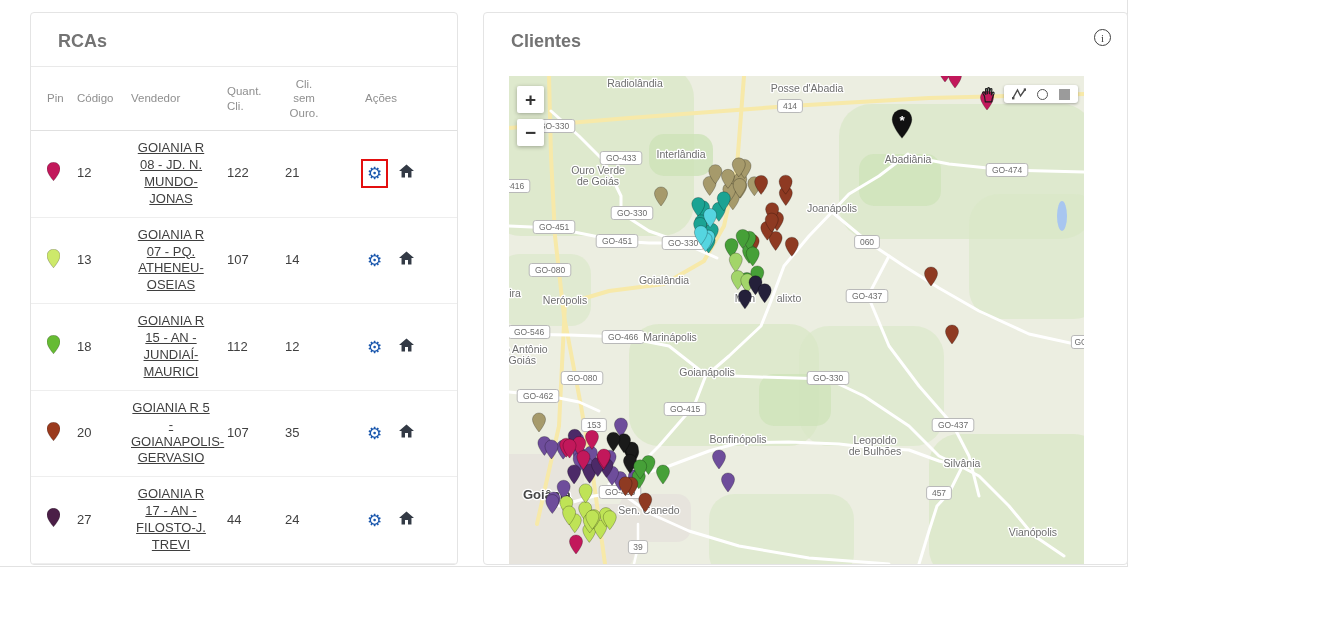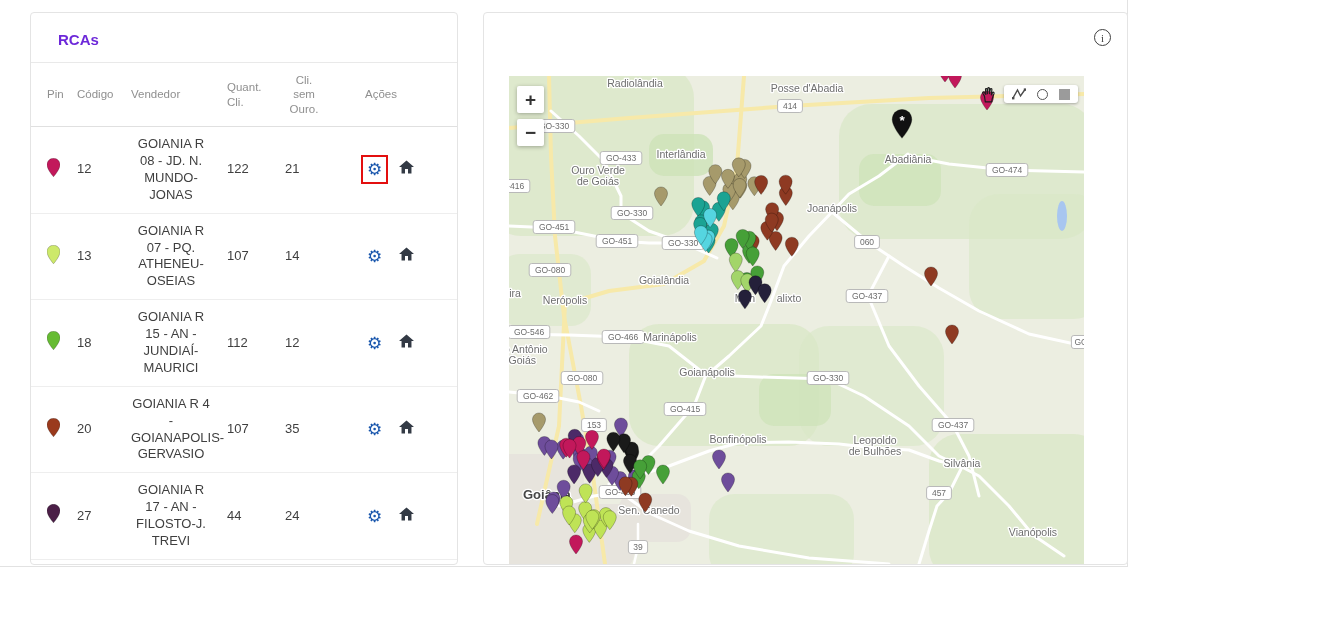--- a/index.html
+++ b/index.html
@@ -4,36 +4,36 @@
 <style>
   * { box-sizing: border-box; margin: 0; padding: 0; }
   html,body { width:1340px; height:627px; background:#ffffff; font-family:"Liberation Sans", sans-serif; overflow:hidden; }
   .app { position:absolute; left:0; top:0; width:1128px; height:567px; background:#fff;
          border-right:1px solid #e2e2e2; border-bottom:1px solid #e2e2e2; }
 
   
   .card { position:absolute; background:#fff; border:1px solid #e4e4e4; border-radius:4px; }
   .card-rcas { left:30px; top:12px; width:428px; height:553px; overflow:hidden; }
   .card-clientes { left:483px; top:12px; width:645px; height:553px; }
-  .card-title { font-size:15px; font-weight:bold; color:#6d28d9; padding:18px 0 14px 27px; }
+  .card-title { font-size:18px; font-weight:bold; color:#737373; padding:18px 0 14px 27px; }
   .rcas-divider { border-bottom:1px solid #e9e9e9; }
 
   
   table { width:100%; border-collapse:collapse; table-layout:fixed; }
   col.c-pin{width:42px} col.c-cod{width:48px} col.c-ven{width:100px}
   col.c-qua{width:56px} col.c-sem{width:62px} col.c-aco{width:118px}
   thead th { font-size:11.5px; font-weight:normal; color:#8f8f8f; text-align:left;
              padding:10px 0 10px 0; vertical-align:middle; border-bottom:1px solid #e0e0e0; line-height:1.25; }
   th.h-pin{padding-left:16px} th.h-cod{padding-left:4px} th.h-ven{padding-left:10px}
   th.h-qua{padding-left:6px; padding-right:14px;margin-left:16px;} th.h-sem{padding-left:8px; padding-right:16px; text-align:center;}
   th.h-aco{padding-left:26px}
   tbody td { font-size:13px; color:#3f3f3f; vertical-align:middle; border-bottom:1px solid #eeeeee;
              padding-top:9px; padding-bottom:9px; line-height:1.3; }
   td.t-pin{padding-left:16px} td.t-cod{padding-left:4px}
-  td.t-ven{ text-align:center; padding-left:10px; padding-right:10px; overflow:visible; white-space:normal; }
+  td.t-ven{ text-align:center; padding-left:10px; padding-right:10px; overflow:visible; white-space:normal;text-decoration:underline; }
   td.t-qua{padding-left:6px} td.t-sem{padding-left:8px}
   td.t-aco .actions { display:flex; align-items:center; gap:17px; padding-left:28px; }
   .gear { color:#1a57ad; font-size:17px; line-height:1; cursor:pointer; }
   .gear.hl { outline:2px solid #e30f0f; outline-offset:4px; }
   .home-ic { display:inline-block; cursor:pointer; }
 
   
   .clientes-head { position:relative; height:60px; }
   .info-btn { position:absolute; right:16px; top:16px; width:17px; height:17px; border:1.5px solid #3f3f3f;
               border-radius:50%; color:#3f3f3f; font-size:11px; font-family:"Liberation Serif", serif;
@@ -147,21 +147,21 @@
     </td>
   </tr>
 
   <tr>
     <td class="t-pin">
       <svg width="13" height="19" viewBox="0 0 14 20">
         <path class="pinpath" d="M7 0C3.1 0 0 3.1 0 7c0 5.2 7 13 7 13s7-7.8 7-13C14 3.1 10.9 0 7 0z" stroke="rgba(0,0,0,0.35)" stroke-width="0.7" fill="#9a3a1d"></path>
       </svg>
     </td>
     <td class="t-cod">20</td>
-    <td class="t-ven">GOIANIA R 4 - GOIANAPOLIS-GERVASIO</td>
+    <td class="t-ven">GOIANIA R 5 - GOIANAPOLIS-GERVASIO</td>
     <td class="t-qua">107</td>
     <td class="t-sem">35</td>
     <td class="t-aco">
       <span class="actions">
         <span class="gear">⚙</span>
         <span class="home-ic">
           <svg width="15" height="14" viewBox="0 0 16 14">
                     <path d="M8 0 L16 7 H13.3 V14 H9.6 V9.2 H6.4 V14 H2.7 V7 H0 Z" fill="#333a45"></path>
                   </svg>
         </span>
@@ -202,20 +202,21 @@
     <td class="t-aco">
       
     </td>
   </tr>
 </tbody>
     </table>
   </div>
 
   <div class="card card-clientes">
     <div class="clientes-head">
+      <div class="card-title">Clientes</div>
       <div class="info-btn">i</div>
     </div>
 
     <div class="map">
       <svg class="base" width="575" height="488" viewBox="0 0 575 488">
 
         <g>
           <rect x="-20" y="-10" width="205" height="170" rx="32" fill="#d9e7c6" opacity="0.75"></rect>
           <rect x="330" y="28" width="255" height="135" rx="32" fill="#d9e7c6" opacity="0.7"></rect>
           <rect x="120" y="248" width="190" height="122" rx="30" fill="#d9e7c6" opacity="0.75"></rect>

